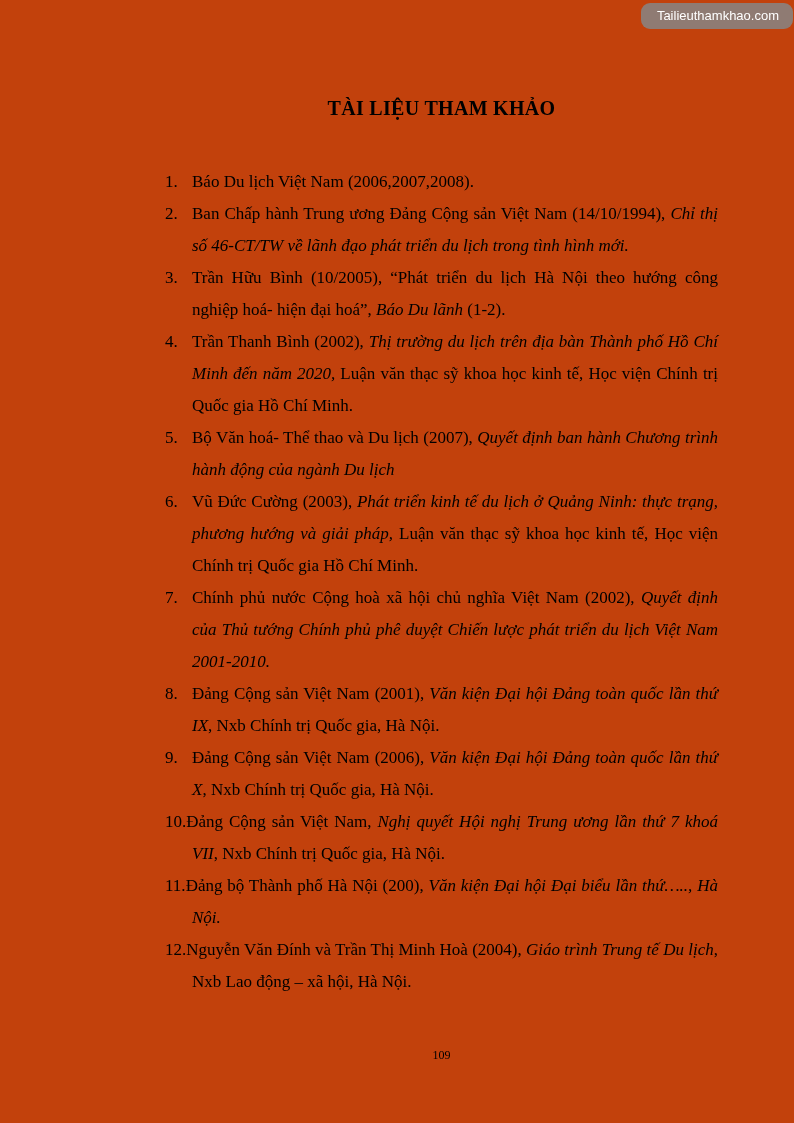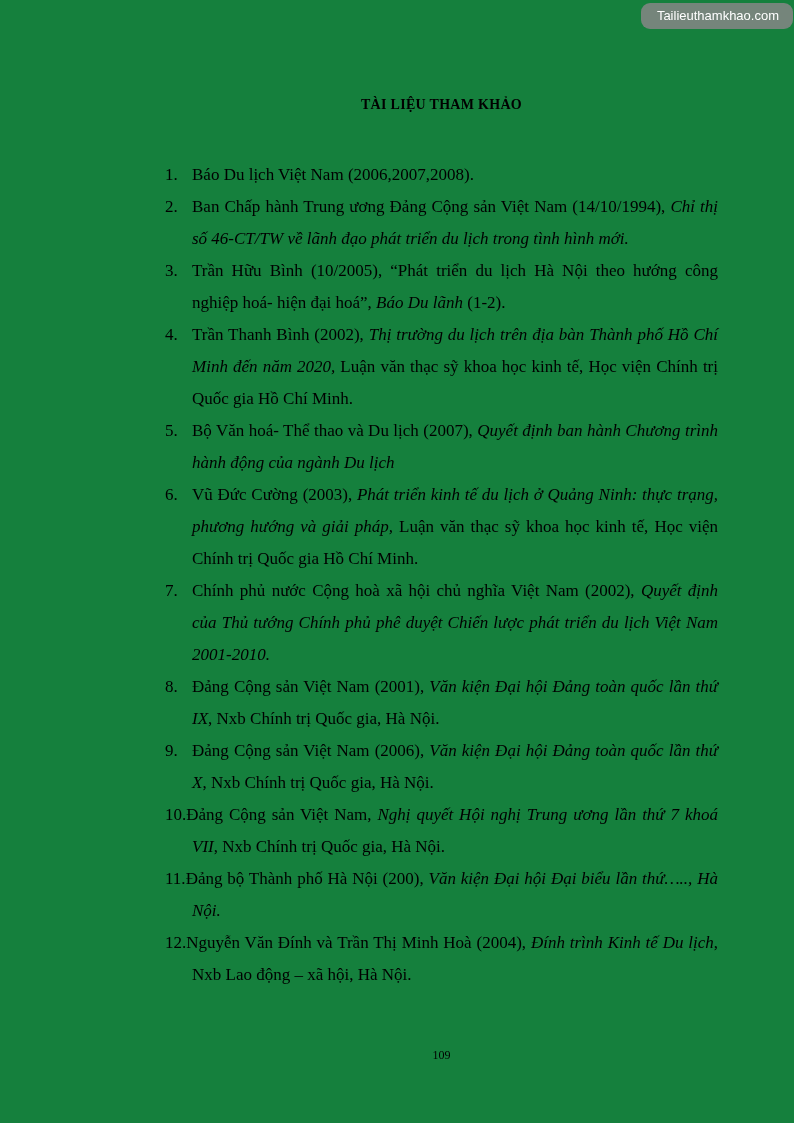--- a/index.html
+++ b/index.html
@@ -5,21 +5,21 @@
   html, body {
     margin: 0;
     padding: 0;
     background: #ffffff;
   }
   .page {
     position: relative;
     width: 794px;
     height: 1123px;
     margin: 0 auto;
-    background: #15803d;
+    background: #c2410c;
     font-family: "Liberation Serif", "DejaVu Serif", serif;
     color: #000000;
     overflow: hidden;
   }
   .watermark {
     position: absolute;
     top: 3px;
     right: 1px;
     background: rgba(134, 134, 134, 0.85);
     color: #ffffff;
@@ -28,21 +28,21 @@
     line-height: 1;
     padding: 6px 14px 7px 16px;
     border-radius: 9px;
   }
   .title {
     margin: 0;
     padding-top: 97px;
     margin-left: 165px;
     width: 553px;
     text-align: center;
-    font-size: 14px;
+    font-size: 20px;
     font-weight: bold;
     letter-spacing: 0.3px;
   }
   .refs {
     margin-top: 46px;
     margin-left: 165px;
     width: 553px;
   }
   .ref {
     font-size: 17px;
@@ -97,17 +97,17 @@
   <div class="ref"><span class="num pad">7.</span><span class="body"><span class="rm">Chính phủ nước Cộng hoà xã hội chủ nghĩa Việt Nam (2002), </span><span class="it">Quyết định của Thủ tướng Chính phủ phê duyệt Chiến lược phát triển du lịch Việt Nam 2001-2010.</span></span></div>
 
   <div class="ref"><span class="num pad">8.</span><span class="body"><span class="rm">Đảng Cộng sản Việt Nam (2001), </span><span class="it">Văn kiện Đại hội Đảng toàn quốc lần thứ IX</span><span class="rm">, Nxb Chính trị Quốc gia, Hà Nội.</span></span></div>
 
   <div class="ref"><span class="num pad">9.</span><span class="body"><span class="rm">Đảng Cộng sản Việt Nam (2006), </span><span class="it">Văn kiện Đại hội Đảng toàn quốc lần thứ X</span><span class="rm">, Nxb Chính trị Quốc gia, Hà Nội.</span></span></div>
 
   <div class="ref"><span class="num">10.</span><span class="body"><span class="rm">Đảng Cộng sản Việt Nam, </span><span class="it">Nghị quyết Hội nghị Trung ương lần thứ 7 khoá VII</span><span class="rm">, Nxb Chính trị Quốc gia, Hà Nội.</span></span></div>
 
   <div class="ref"><span class="num">11.</span><span class="body"><span class="rm">Đảng bộ Thành phố Hà Nội (200), </span><span class="it">Văn kiện Đại hội Đại biểu lần thứ….., Hà Nội.</span></span></div>
 
-  <div class="ref"><span class="num">12.</span><span class="body"><span class="rm">Nguyễn Văn Đính và Trần Thị Minh Hoà (2004), </span><span class="it">Đính trình Kinh tế Du lịch</span><span class="rm">, Nxb Lao động – xã hội, Hà Nội.</span></span></div>
+  <div class="ref"><span class="num">12.</span><span class="body"><span class="rm">Nguyễn Văn Đính và Trần Thị Minh Hoà (2004), </span><span class="it">Giáo trình Trung tế Du lịch</span><span class="rm">, Nxb Lao động – xã hội, Hà Nội.</span></span></div>
 </div>
 
   <div class="pagenum">109</div>
 </div>
 
 </body></html>

